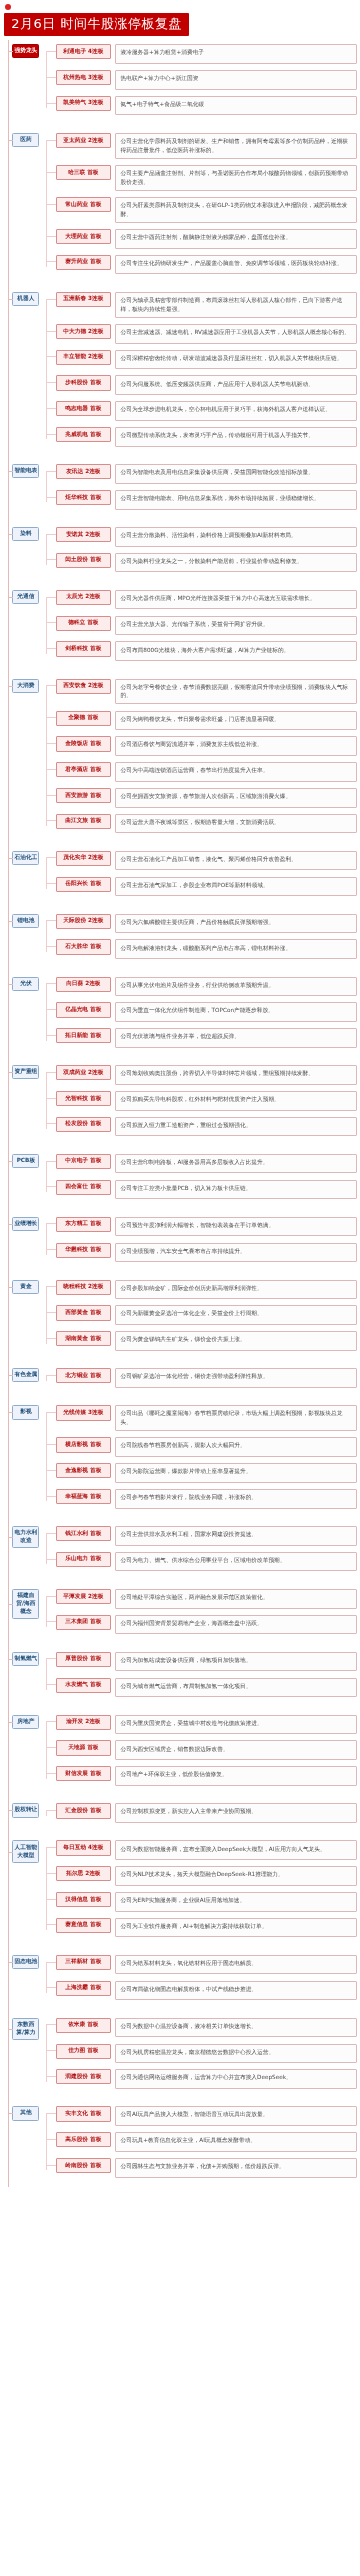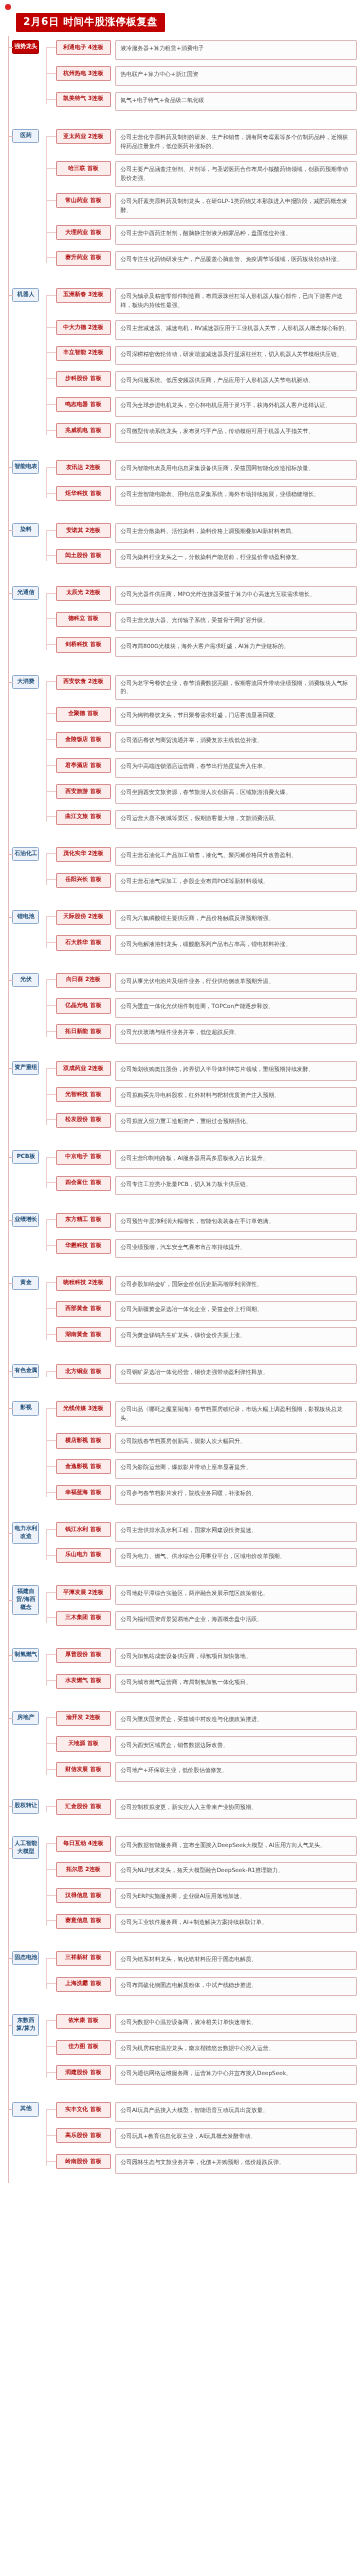--- a/index.html
+++ b/index.html
@@ -7,22 +7,22 @@
     width:361px; height:3364px; background:#ffffff; overflow:hidden;
     font-family:"DejaVu Sans", sans-serif; position:relative;
   }
   .header { padding:3.1px 0 0 4.1px; }
   .badge-dot {
     width:6.2px; height:6.2px; border-radius:50%; background:#e02020;
     margin:1px 0 2.6px 1px;
   }
   .title-banner {
     display:inline-block; background:#c00000; color:#ffffff;
-    font-size:10px; font-weight:bold; padding:2.6px 7.2px; border-radius:1px;
-    margin-left:12px; letter-spacing:0.5px;
+    font-size:13px; font-weight:normal; padding:2.6px 7.2px; border-radius:1px;
+    margin-left:0; letter-spacing:0.5px;
   }
   .mindmap { position:relative; margin:8.2px 0 0 3.1px; padding-bottom:12.4px; }
   .trunk {
     position:absolute; left:5.2px; top:-4.1px; bottom:20.6px; width:1px;
     background:#e6b8b8;
   }
   .section { display:flex; align-items:flex-start; margin-bottom:17.5px; position:relative; }
   .section-node {
     flex:0 0 auto; width:27px; min-height:13.4px; margin-left:9.3px;
     background:#eef3fb; border:0.5px solid #8faccc; color:#1f4e79;

